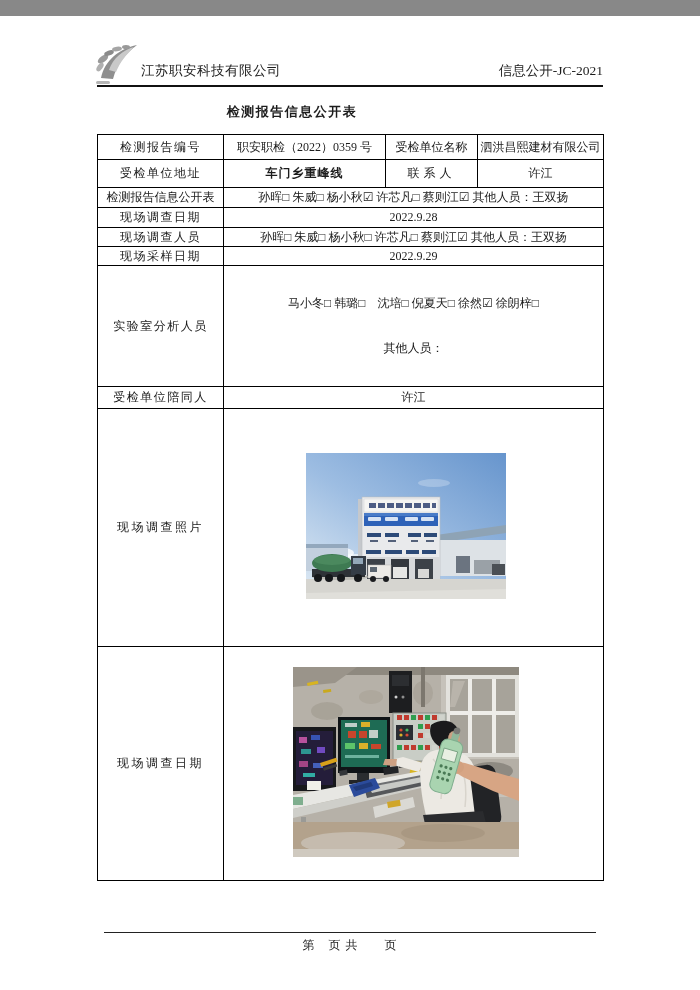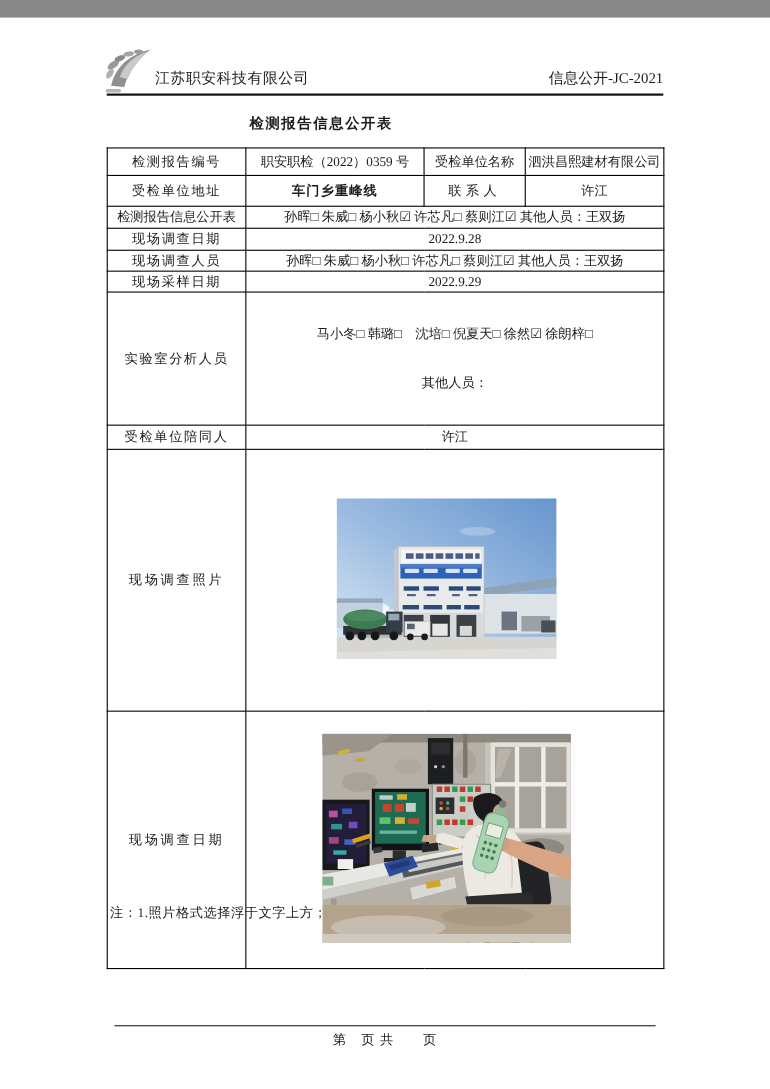--- a/index.html
+++ b/index.html
@@ -374,18 +374,17 @@
             <ellipse cx="60" cy="176" rx="52" ry="11" fill="#c9c2b6" opacity=".8"></ellipse>
             <ellipse cx="150" cy="166" rx="42" ry="9" fill="#a5947e" opacity=".7"></ellipse>
             <rect x="0" y="182" width="226" height="8" fill="#cfc9bf"></rect>
           </svg>
         </div>
       </td>
     </tr>
   </tbody>
     </table>
 
-  <div class="note">注：1.照片格式选择浮于文字上方；</div>
 
   <div class="footer-rule"></div>
   <div class="footer-text">第　页 共　　页</div>
 
 </div>
 
 </body></html>

